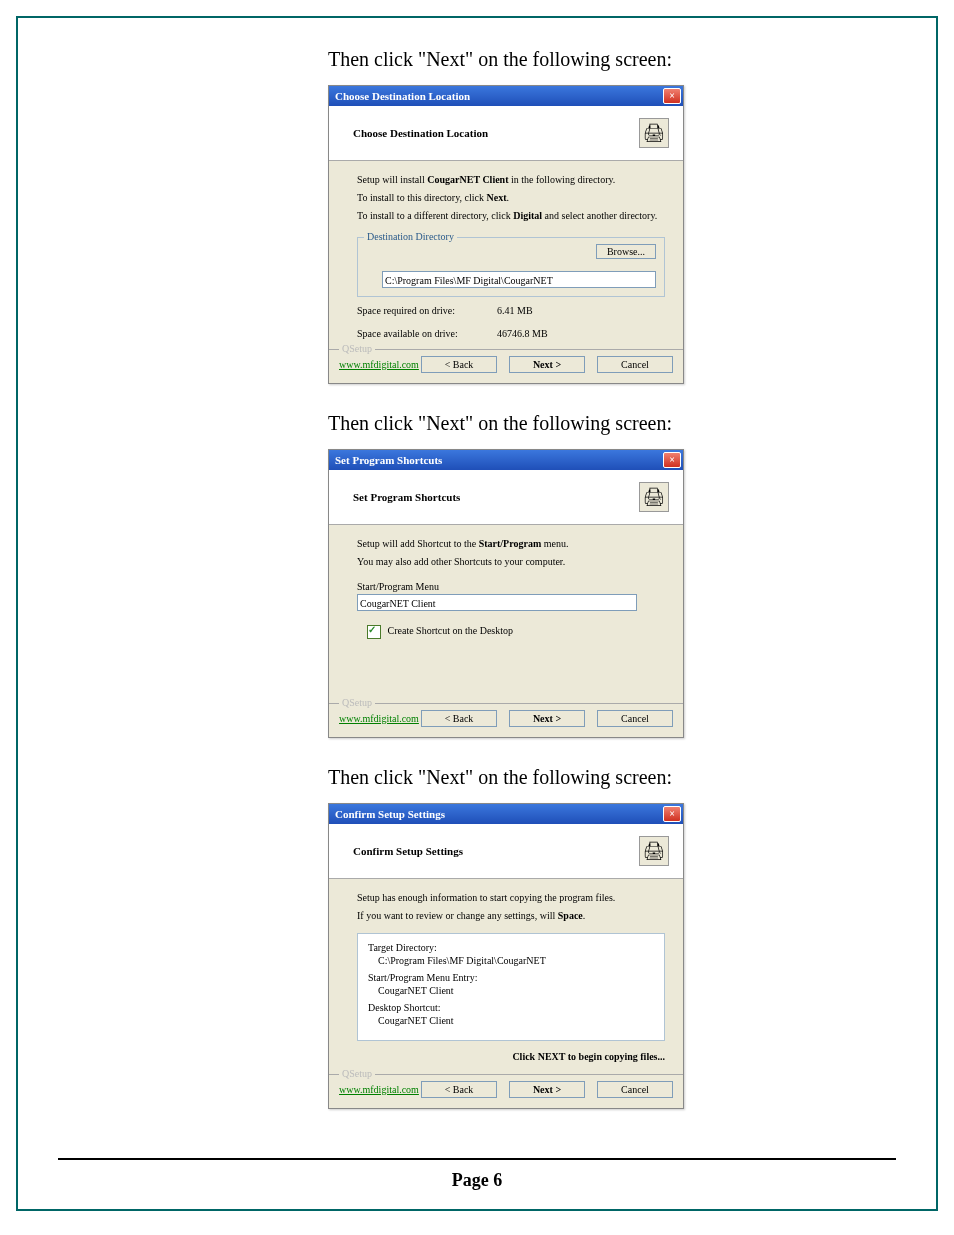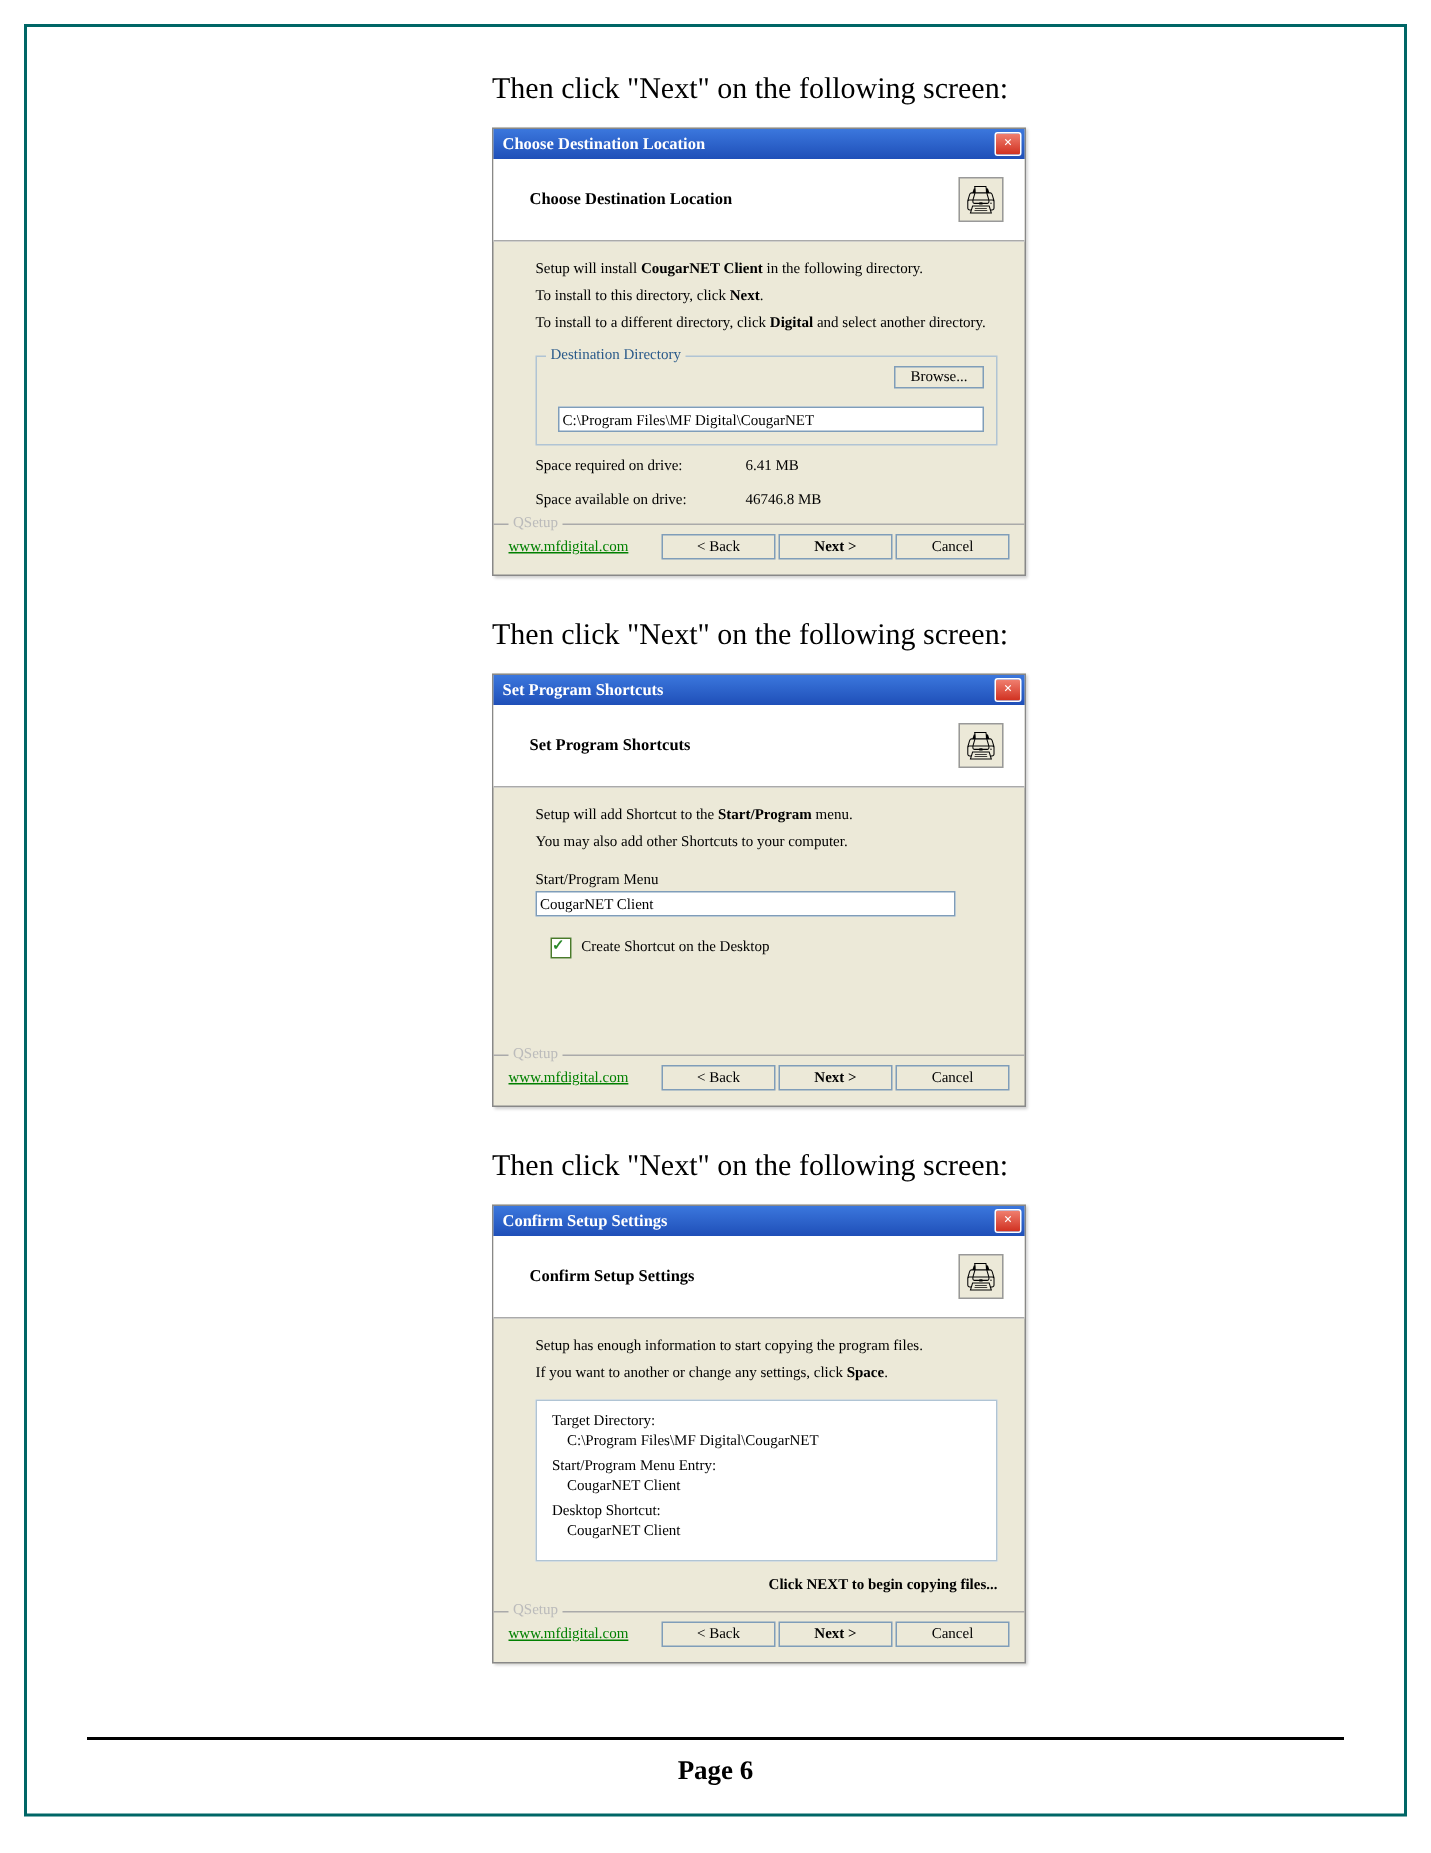--- a/index.html
+++ b/index.html
@@ -7,31 +7,31 @@
 .caption{font-size:20px;margin:10px 0 14px 0;padding-left:270px}
 .dialog-wrap{padding-left:270px;margin-bottom:28px}
 .dialog{width:354px;background:#ece9d8;border:1px solid #888;font-family:Liberation Serif, serif;font-size:10px;color:#000;position:relative;box-shadow:1px 1px 2px rgba(0,0,0,.2)}
 .titlebar{background:linear-gradient(to bottom,#3b77dd,#1f4fb8);color:#fff;display:flex;align-items:center;justify-content:space-between;height:20px;padding:0 2px 0 6px;font-size:11px;font-weight:bold}
 .close-btn{width:16px;height:14px;background:linear-gradient(to bottom,#f08070,#d03020);border:1px solid #fff;border-radius:2px;display:flex;align-items:center;justify-content:center;color:#fff;font-size:10px;font-weight:bold;line-height:1}
 .header{background:#fff;padding:12px 14px;display:flex;justify-content:space-between;align-items:center;border-bottom:1px solid #aaa}
 .header-title{font-weight:bold;font-size:11px;padding-left:10px}
 .header-icon{width:28px;height:28px;background:#ece9d8;border:1px solid #999;display:flex;align-items:center;justify-content:center;font-size:18px}
 .body{padding:8px 18px 4px 28px;min-height:150px}
 .body-text{margin:4px 0;line-height:1.4}
-.fieldset{border:1px solid #b0c4d4;margin-top:14px;padding:6px 8px 8px 14px;position:relative}
+.fieldset{border:1px solid #b0c4d4;margin-top:14px;padding:6px 8px 8px 24px;position:relative}
 .legend{position:absolute;top:-7px;left:6px;background:#ece9d8;padding:0 3px;color:#2a5a8a;font-size:10px}
 .path-input{width:220px;border:1px solid #7f9db9;background:#fff;padding:2px;font-size:10px;display:inline-block;box-sizing:border-box;height:17px;line-height:13px;margin-top:8px}
 .browse-btn{float:right;padding:1px 10px;border:1px solid #7f9db9;background:#ece9d8;font-size:10px;margin-bottom:4px}
 .space-row{display:flex;margin-top:8px}
 .space-row .lab{width:140px}
 .footer-line{border-top:1px solid #aaa;margin:6px 0 0 0;position:relative}
 .qsetup{position:absolute;top:-7px;left:10px;background:#ece9d8;padding:0 3px;color:#bbb;font-size:10px}
 .footer{padding:6px 10px 10px 10px;display:flex;align-items:center}
 .link{color:#008000;text-decoration:underline;font-size:10px}
-.btn-row{margin-left:auto;display:flex;gap:2px}
+.btn-row{margin-left:auto;display:flex;gap:12px}
 .wbtn{padding:2px 12px;border:1px solid #7f9db9;background:#ece9d8;font-size:10px;min-width:50px;text-align:center}
 .menu-input{width:280px;border:1px solid #7f9db9;background:#fff;padding:2px;font-size:10px;height:17px;line-height:13px;box-sizing:border-box;margin-top:2px}
 .cb{width:12px;height:12px;border:1px solid #4a7a2a;display:inline-block;vertical-align:middle;margin-right:4px;position:relative;background:#fff}
 .cb::after{content:"✓";color:#2a8a2a;font-size:10px;position:absolute;top:-2px;left:0;font-weight:bold}
 .summary-box{border:1px solid #b0c4d4;background:#fff;padding:8px 10px;margin-top:10px;min-height:90px}
 .summary-box div{margin-bottom:2px}
 .indent{padding-left:10px}
 .center-bold{text-align:right;font-weight:bold;margin-top:10px;margin-bottom:4px}
 .page-footer{position:absolute;bottom:18px;left:40px;right:40px}
 .hr{border-top:2px solid #000;margin-bottom:10px}
@@ -130,21 +130,21 @@
 <div class="titlebar">
 <span>Confirm Setup Settings</span>
 <span class="close-btn">×</span>
 </div>
 <div class="header">
 <span class="header-title">Confirm Setup Settings</span>
 <span class="header-icon">🖨</span>
 </div>
 <div class="body" style="min-height:160px;padding-bottom:2px">
 <div class="body-text">Setup has enough information to start copying the program files.</div>
-<div class="body-text" style="margin-top:0"><span>If you want to another or change any settings, click </span><b>Space</b><span>.</span></div>
+<div class="body-text" style="margin-top:0"><span>If you want to review or change any settings, will </span><b>Space</b><span>.</span></div>
 <div class="summary-box">
 <div>Target Directory:</div>
 <div class="indent">C:\Program Files\MF Digital\CougarNET</div>
 <div style="margin-top:6px">Start/Program Menu Entry:</div>
 <div class="indent">CougarNET Client</div>
 <div style="margin-top:6px">Desktop Shortcut:</div>
 <div class="indent">CougarNET Client</div>
 </div>
 <div class="center-bold">Click NEXT to begin copying files...</div>
 </div>

